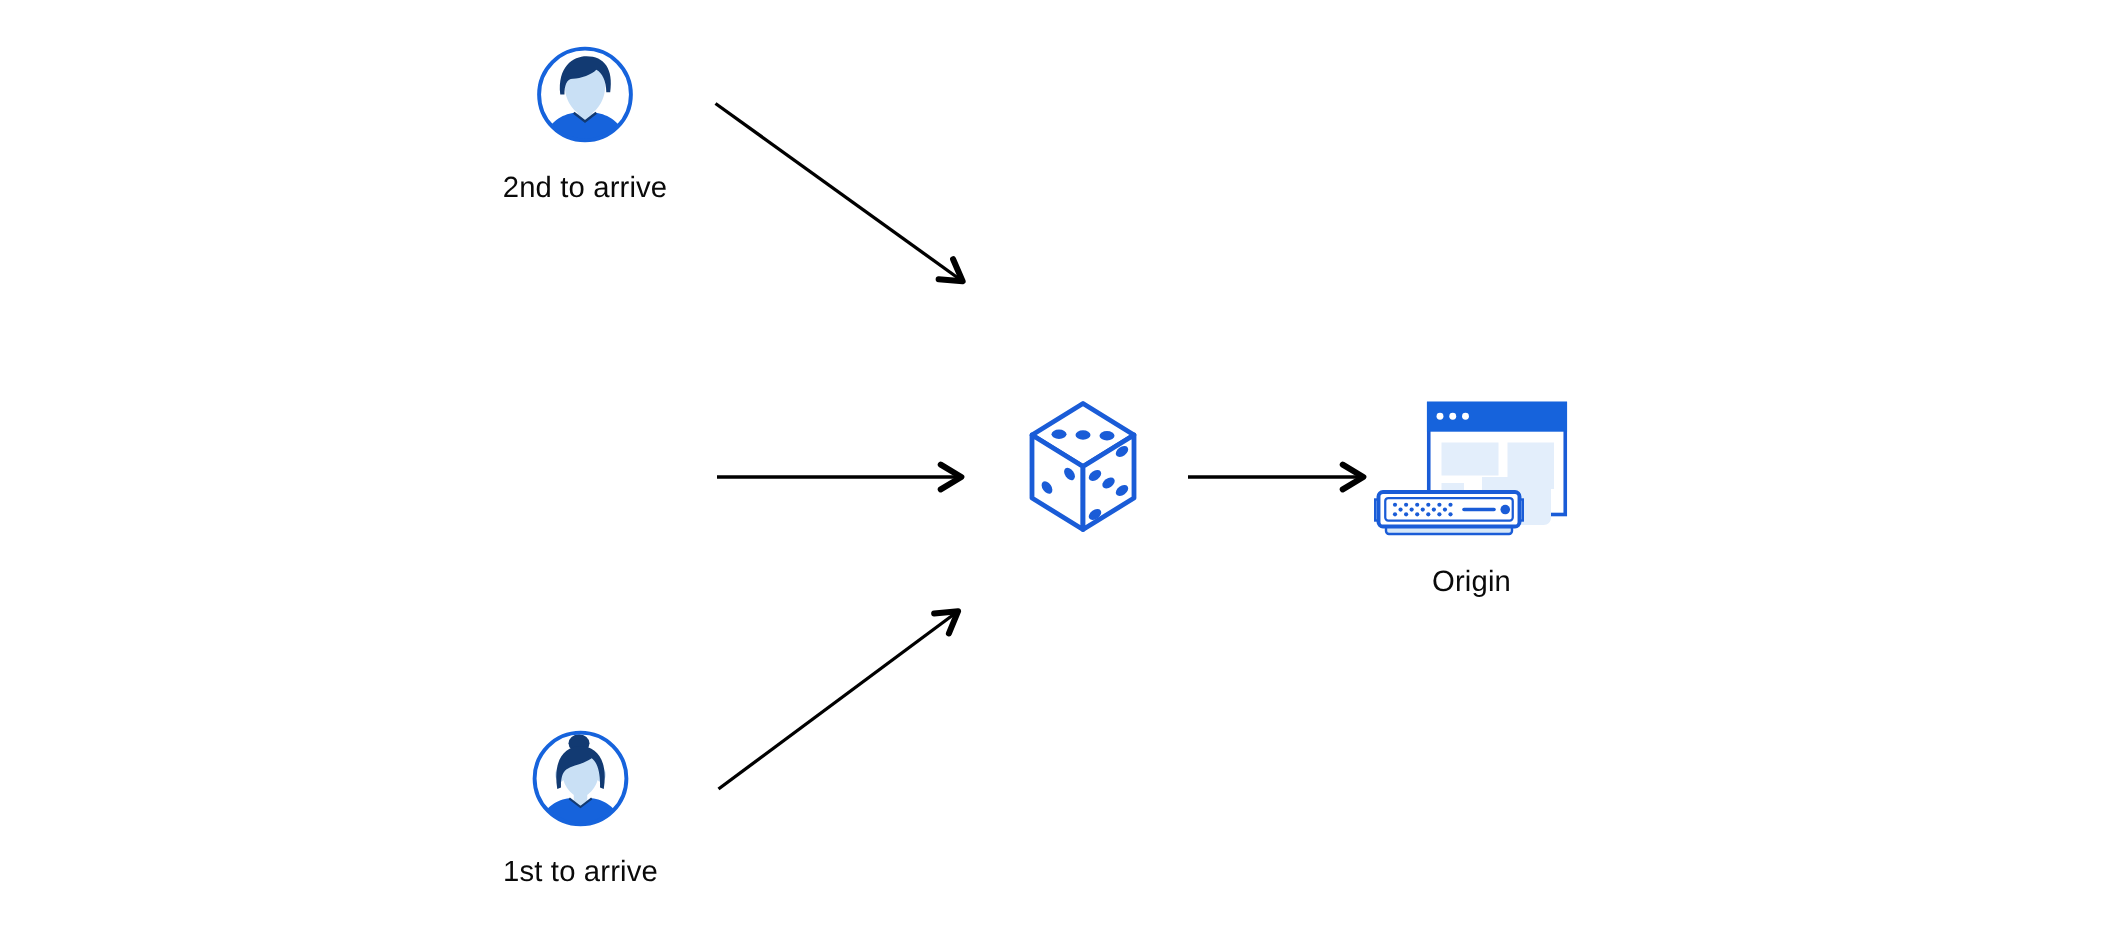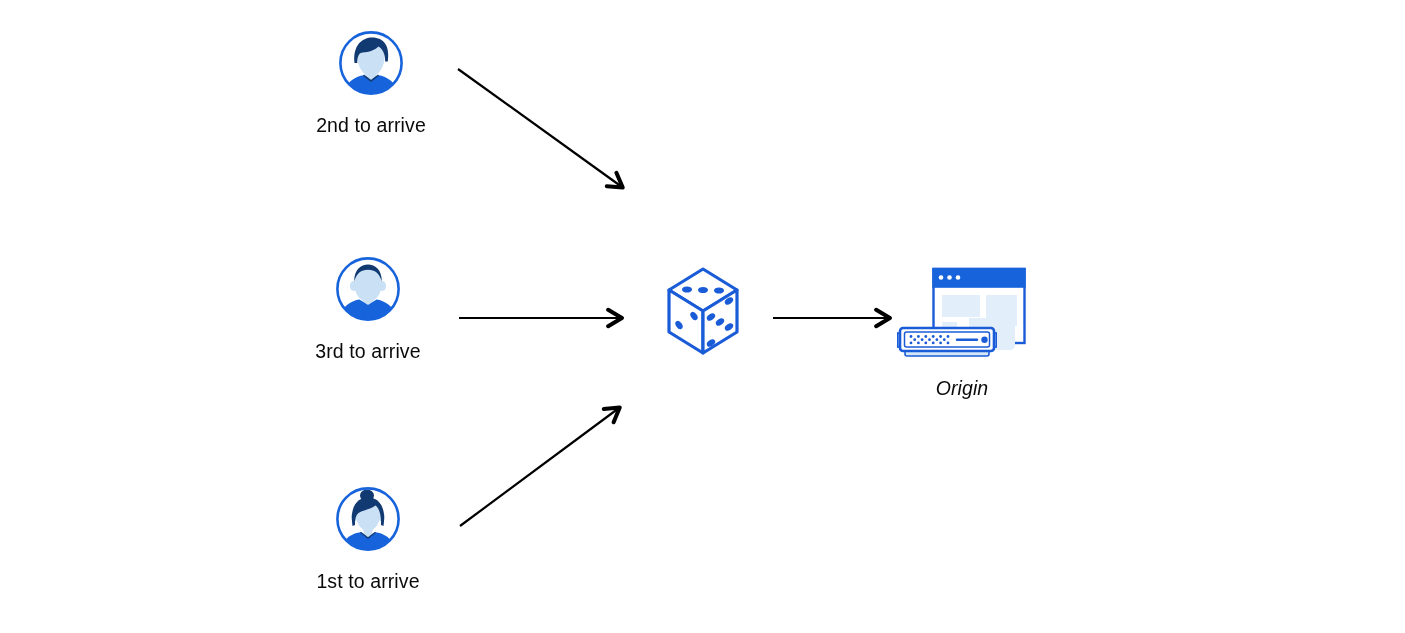--- a/index.html
+++ b/index.html
@@ -7,20 +7,21 @@
     padding: 0;
     background: #ffffff;
     font-family: "Liberation Sans", sans-serif;
   }
   .canvas {
     position: relative;
     width: 1293px;
     height: 633px;
     background: #ffffff;
     overflow: hidden;
+    margin-left: 19px;
   }
   .node {
     position: absolute;
     display: flex;
     flex-direction: column;
     align-items: center;
   }
   .node-label {
     margin-top: 18px;
     font-size: 19.5px;
@@ -30,21 +31,21 @@
     white-space: nowrap;
     text-align: center;
   }
   .origin-label {
     margin-top: 15px;
   }
   #user-top    { left: 281px; top: 30px;  width: 180px; }
   #user-middle { left: 278px; top: 256px; width: 180px; }
   #user-bottom { left: 278px; top: 486px; width: 180px; justify-content: center; }
   #dice-node   { left: 663px; top: 266px; width: 80px;  }
-  #origin-node { left: 872px; top: 262px; width: 180px; font-style: italic; }
+  #origin-node { left: 872px; top: 262px; width: 180px; }
   .arrow-layer {
     position: absolute;
     left: 0; top: 0;
     width: 1405px;
     height: 633px;
     pointer-events: none;
   }
 </style>
 </head>
 <body>
@@ -76,40 +77,20 @@
         <path d="M28,40 L38,40 L38,52 L28,52 Z" fill="#c9e0f5"></path>
         <path d="M16.5,33 C14.5,14.5 25,7.5 34,7.5 C46,7.5 52,16 49.8,31.5 L47.2,31.5 C47.2,24 44.5,18.5 40.5,16.5 C38,19.5 30,22.5 25,22.5 C20.5,22.5 19.3,27.5 19.3,33 Z" fill="#123a72"></path>
         <path d="M5,66 C7.5,51.5 17.5,46.5 25.5,45.2 L33,51 L40.5,45.2 C48.5,46.5 58.5,51.5 61,66 Z" fill="#1663dc"></path>
         <path d="M25.5,45.2 L33,51 L40.5,45.2" fill="none" stroke="#123a72" stroke-width="1.6"></path>
       </g>
       <circle cx="33" cy="33" r="30.6" fill="none" stroke="#1663dc" stroke-width="2.6"></circle>
     </svg>
     <div class="node-label">2nd to arrive</div>
   </div>
 
-  <div class="node" id="user-middle">
-    <svg width="66" height="66" viewBox="0 0 66 66">
-      <defs>
-          <clipPath id="clipB">
-            <circle cx="33" cy="33" r="30"></circle>
-          </clipPath>
-        </defs>
-      <circle cx="33" cy="33" r="30" fill="#ffffff"></circle>
-      <g clip-path="url(#clipB)">
-        <ellipse cx="18.5" cy="30" rx="3.6" ry="5" fill="#c9e0f5"></ellipse>
-        <ellipse cx="47.5" cy="30" rx="3.6" ry="5" fill="#c9e0f5"></ellipse>
-        <path d="M33,12 C42,12 46.8,19 46.8,28 C46.8,37.5 40.8,46 33,46 C25.2,46 19.2,37.5 19.2,28 C19.2,19 24,12 33,12 Z" fill="#c9e0f5"></path>
-        <path d="M19.2,25.5 C19.2,13.5 26,8.5 33,8.5 C40,8.5 46.8,13.5 46.8,25.5 C44.5,17.5 40,13.8 33,13.8 C26,13.8 21.5,17.5 19.2,25.5 Z" fill="#123a72"></path>
-        <path d="M28,39 L38,39 L38,52 L28,52 Z" fill="#c9e0f5"></path>
-        <path d="M3,66 C5.5,50.5 16,44.5 24.5,43.4 L33,49 L41.5,43.4 C50,44.5 60.5,50.5 63,66 Z" fill="#1663dc"></path>
-      </g>
-      <circle cx="33" cy="33" r="30.6" fill="none" stroke="#1663dc" stroke-width="2.6"></circle>
-    </svg>
-    <div class="node-label">3rd to arrive</div>
-  </div>
 
   <div class="node" id="user-bottom">
     <svg width="66" height="66" viewBox="0 0 66 66">
       <defs>
           <clipPath id="clipC">
             <circle cx="33" cy="33" r="30"></circle>
           </clipPath>
         </defs>
       <circle cx="33" cy="33" r="30" fill="#ffffff"></circle>
       <g clip-path="url(#clipC)">

